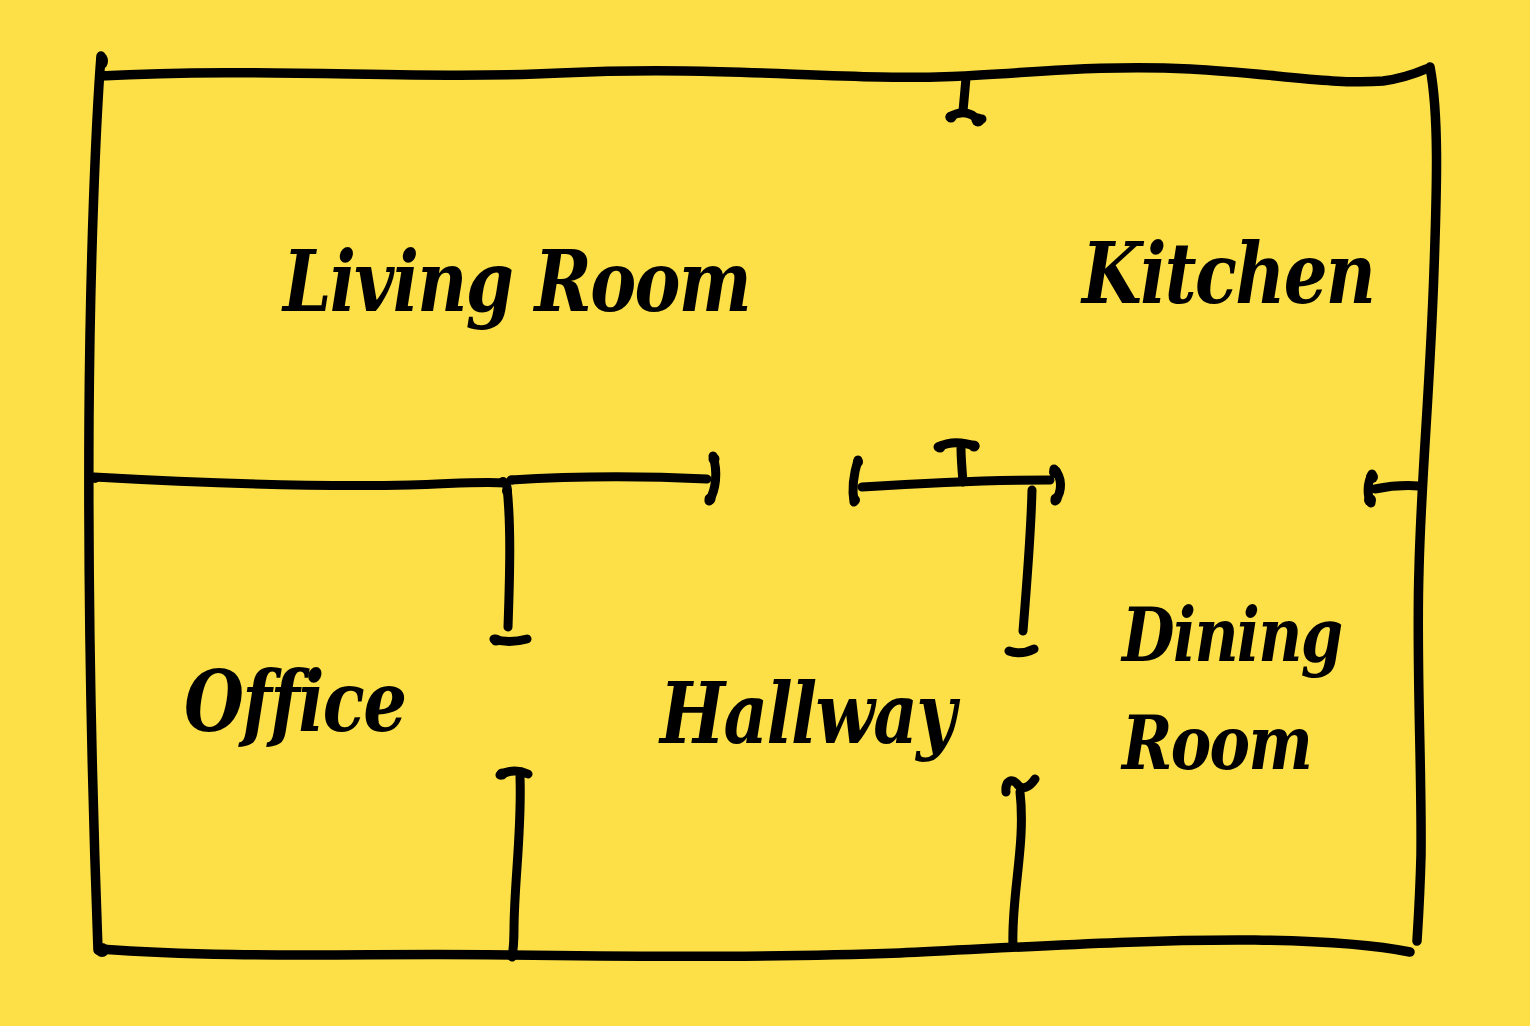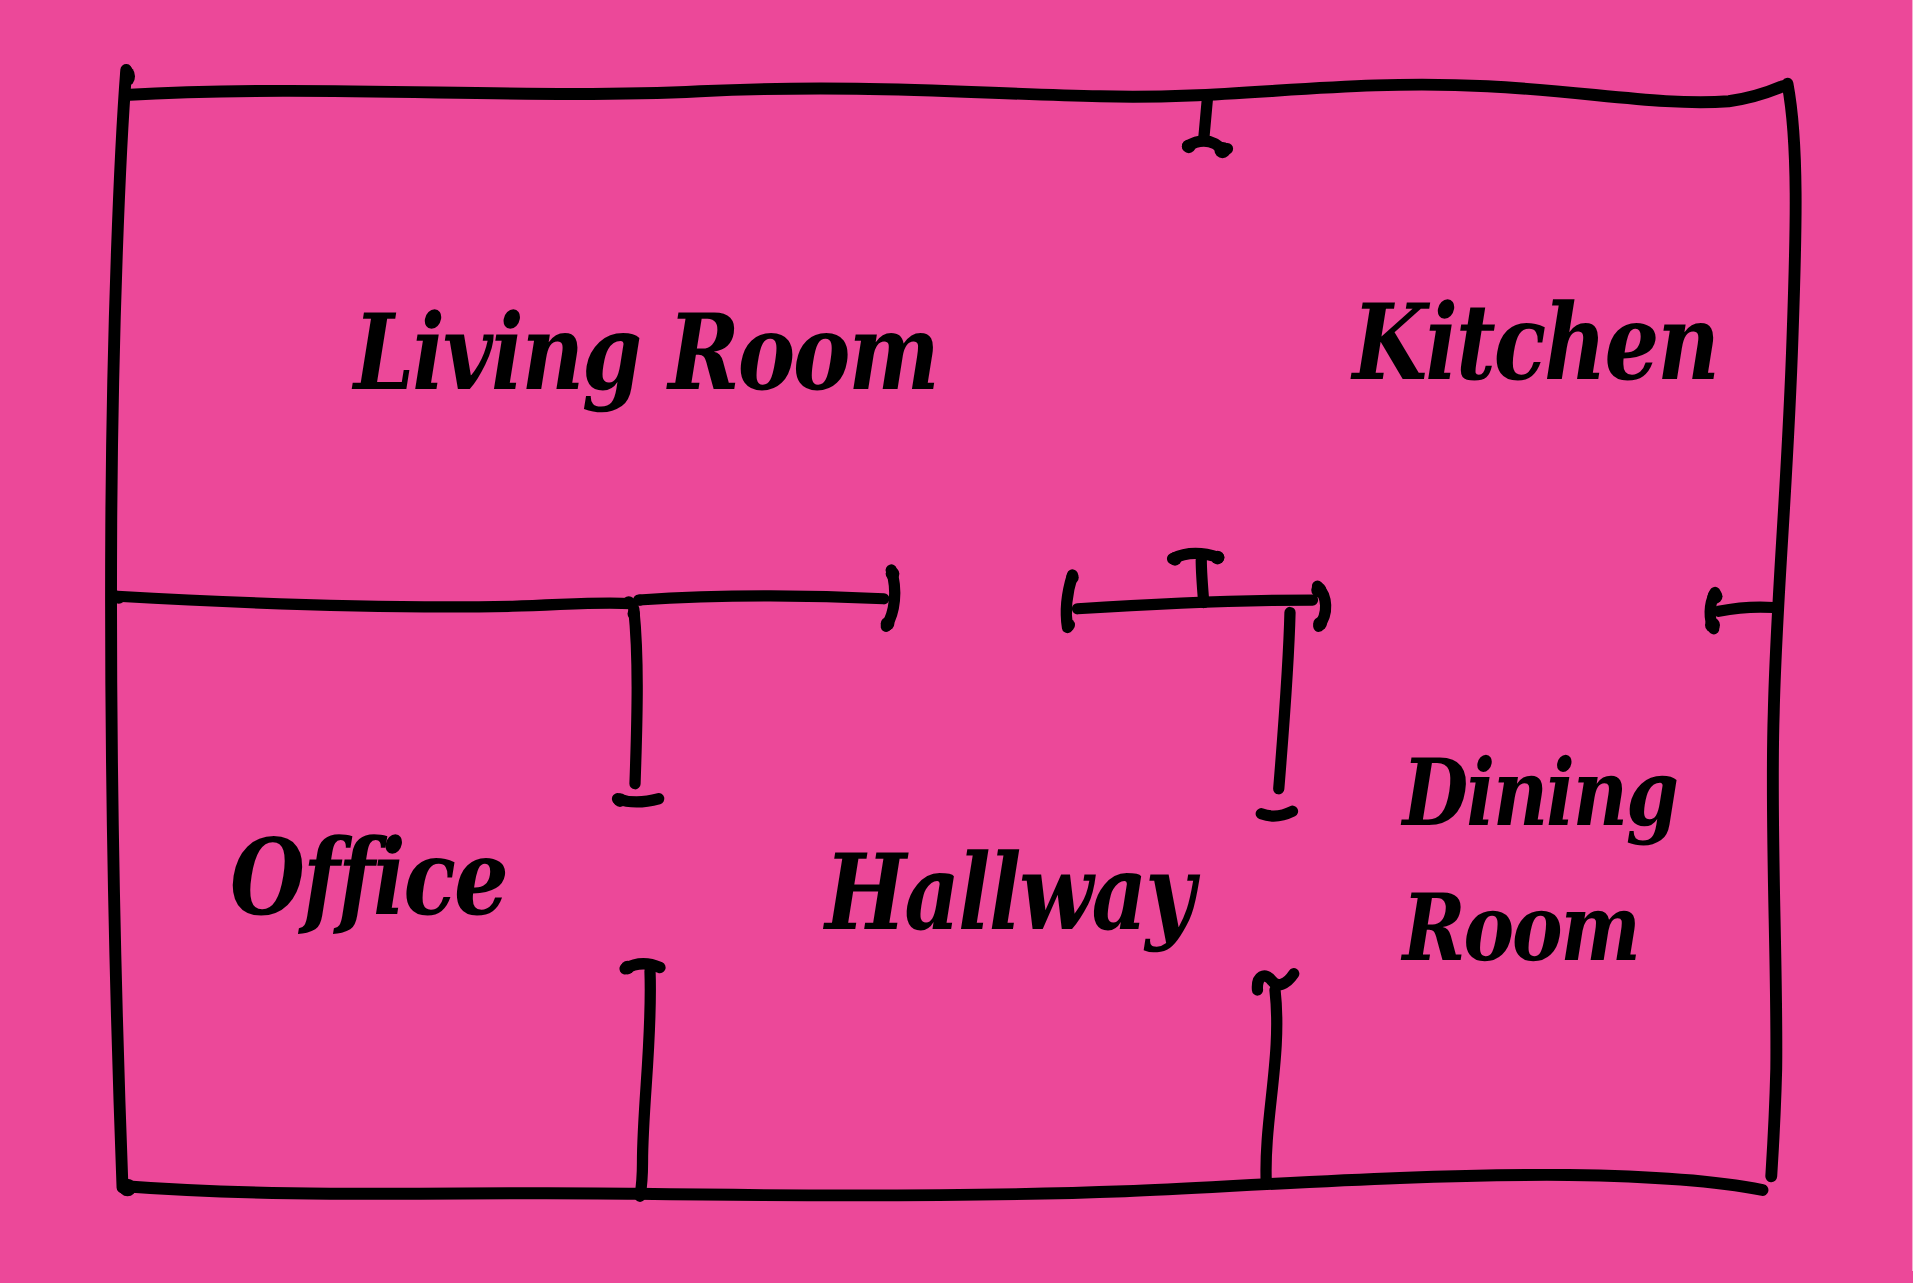--- a/index.html
+++ b/index.html
@@ -1,19 +1,19 @@
 <!DOCTYPE html>
 <html><head>
 <meta charset="utf-8">
 <style>
   html,body{margin:0;padding:0;background:#ffffff;}
   .stage{
     position:relative;
     width:1530px;height:1026px;
-    background:#ec4899;
+    background:#fde047;
     overflow:hidden;
     font-family:"DejaVu Serif", serif;
   }
   .sketch-svg{position:absolute;left:0;top:0;}
   .sketch-svg path{
     fill:none;
     stroke:#000000;
     stroke-linecap:round;
     stroke-linejoin:round;
   }

